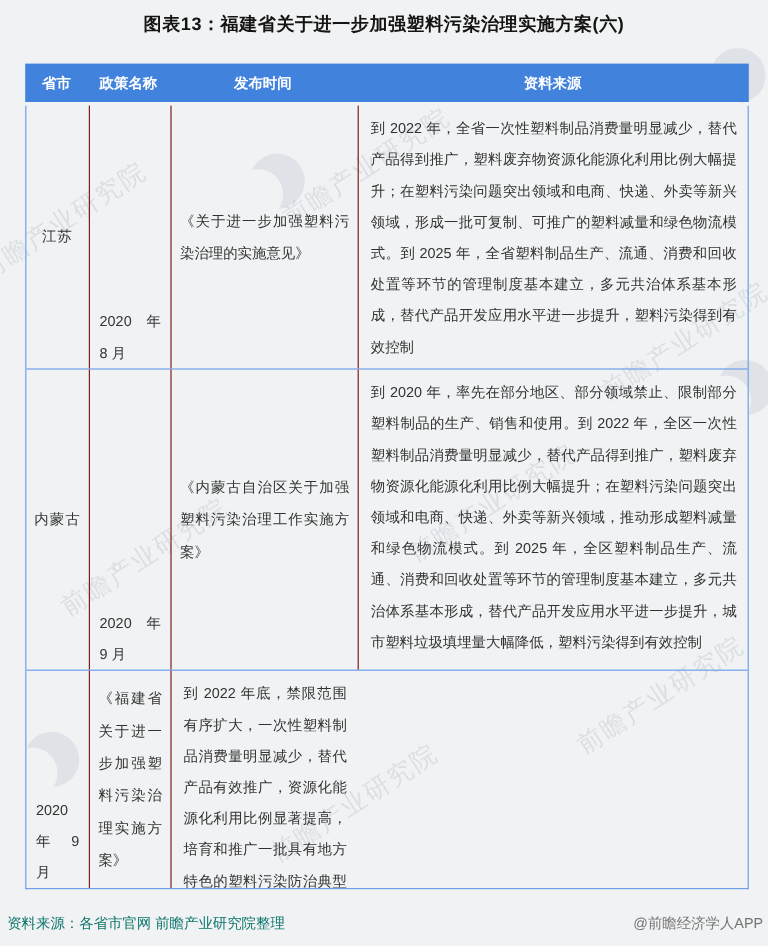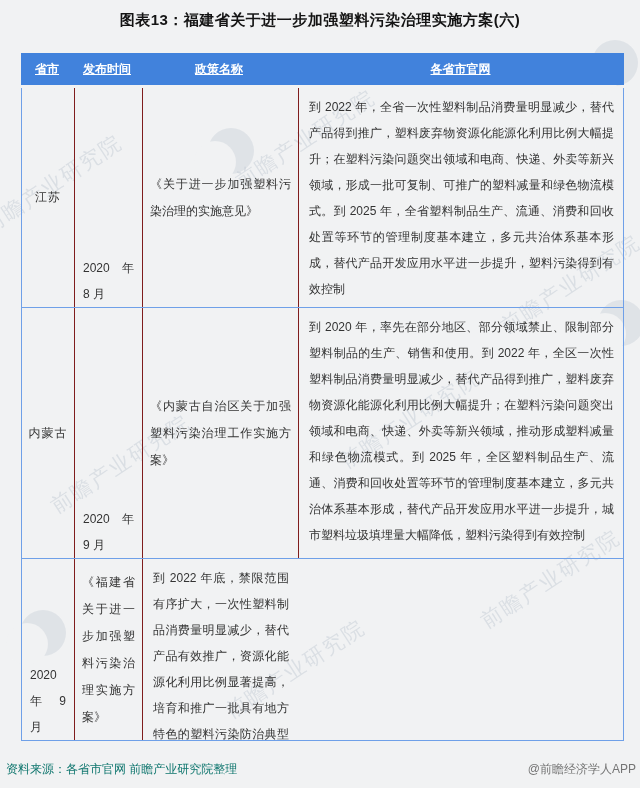--- a/index.html
+++ b/index.html
@@ -64,21 +64,21 @@
   }
   .thead {
     display:grid;
     grid-template-columns:52px 68px 156px 1fr;
     height:32px;
     background:#4182dc;
     color:#ffffff;
     font-size:12px;
     font-weight:bold;
   }
-  .th { display:flex; align-items:center; justify-content:center;text-decoration:underline; }
+  .th { display:flex; align-items:center; justify-content:center; }
 
   .tbody {
     margin-top:3px;
     border:1px solid #6fa0e8;
     border-top:none;
     box-sizing:border-box;
   }
   .trow {
     display:grid;
     grid-template-columns:52px 68px 156px 1fr;
@@ -152,23 +152,23 @@
   <span class="wm-logo" style="left:598px; top:300px;"></span>
   <span class="wm-logo" style="left:20px; top:610px;"></span>
 </div>
 
 <div class="page-title">图表13：福建省关于进一步加强塑料污染治理实施方案(六)</div>
 
 <div class="policy-table">
 
   <div class="thead">
     <div class="th">省市</div>
+    <div class="th">政策名称</div>
     <div class="th">发布时间</div>
-    <div class="th">政策名称</div>
-    <div class="th">各省市官网</div>
+    <div class="th">资料来源</div>
   </div>
 
   <div class="tbody">
 
     <div class="trow trow-0">
       <div class="td td-province">江苏</div>
       <div class="td td-date">
           <span>2020 年 8 月</span>
         </div>
       <div class="td td-policy">

